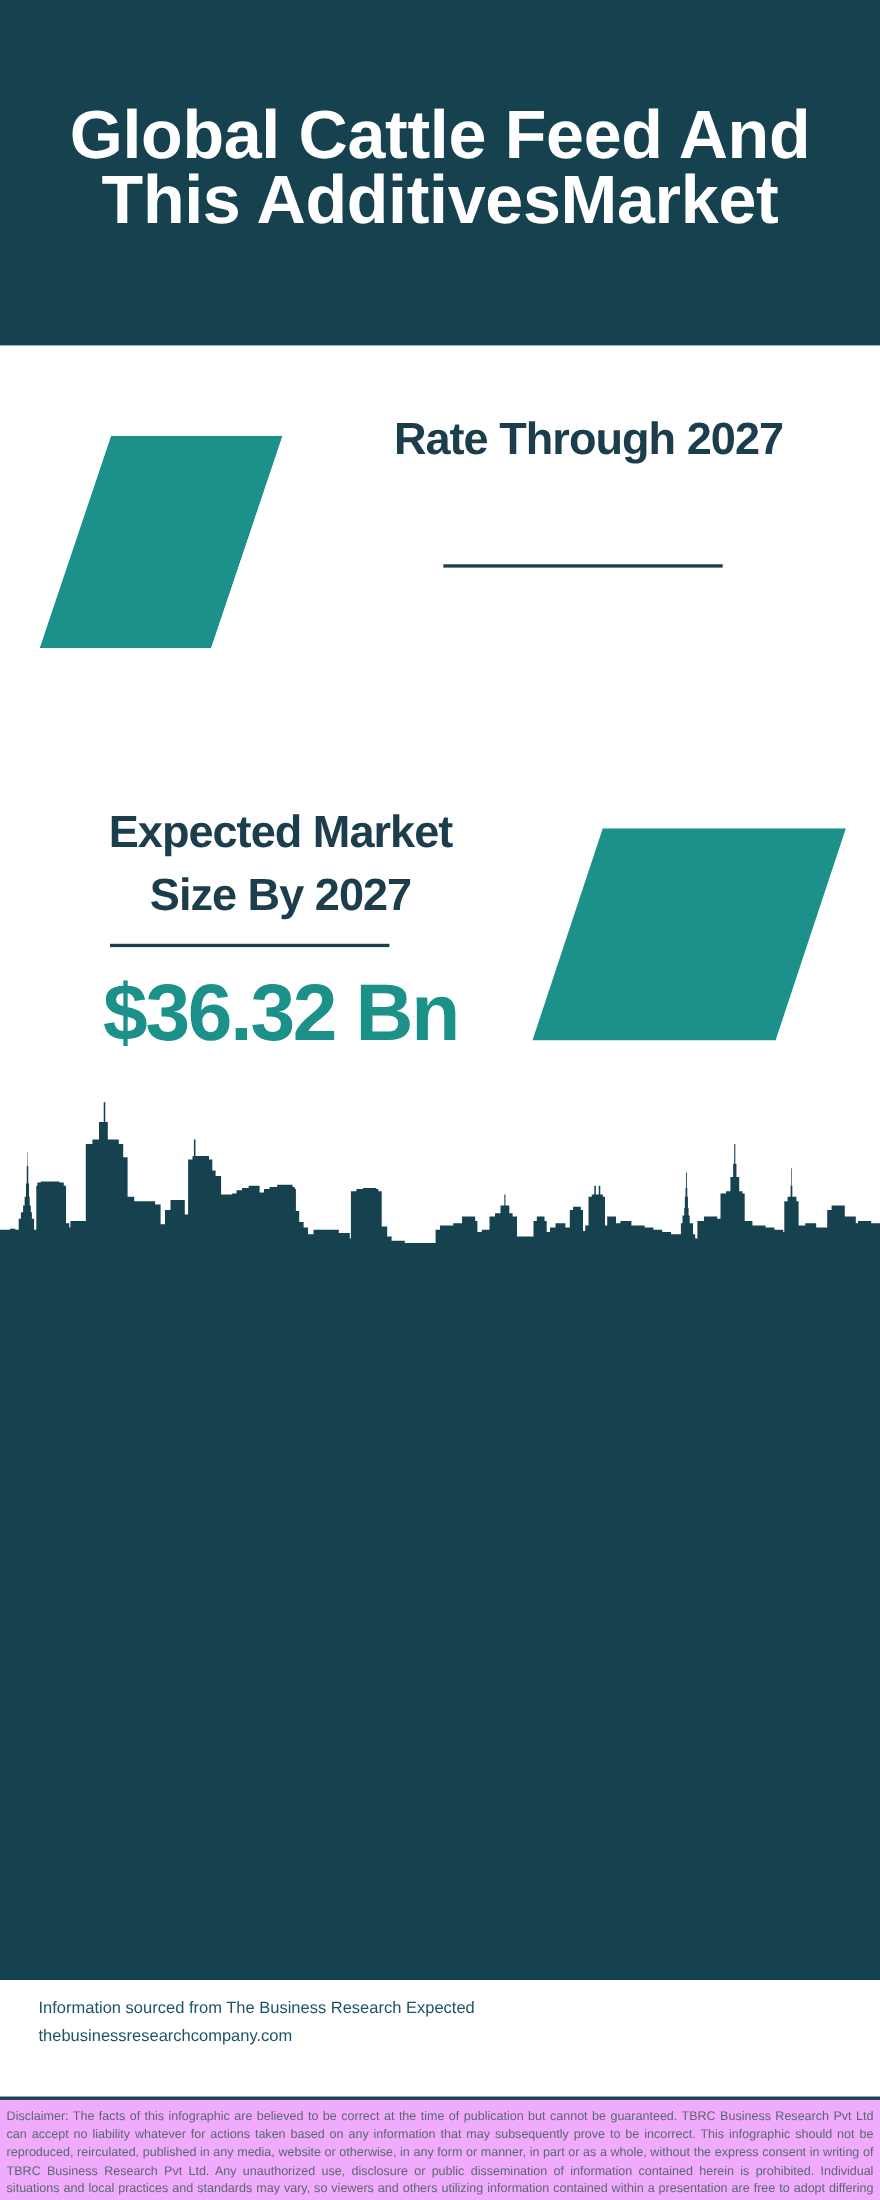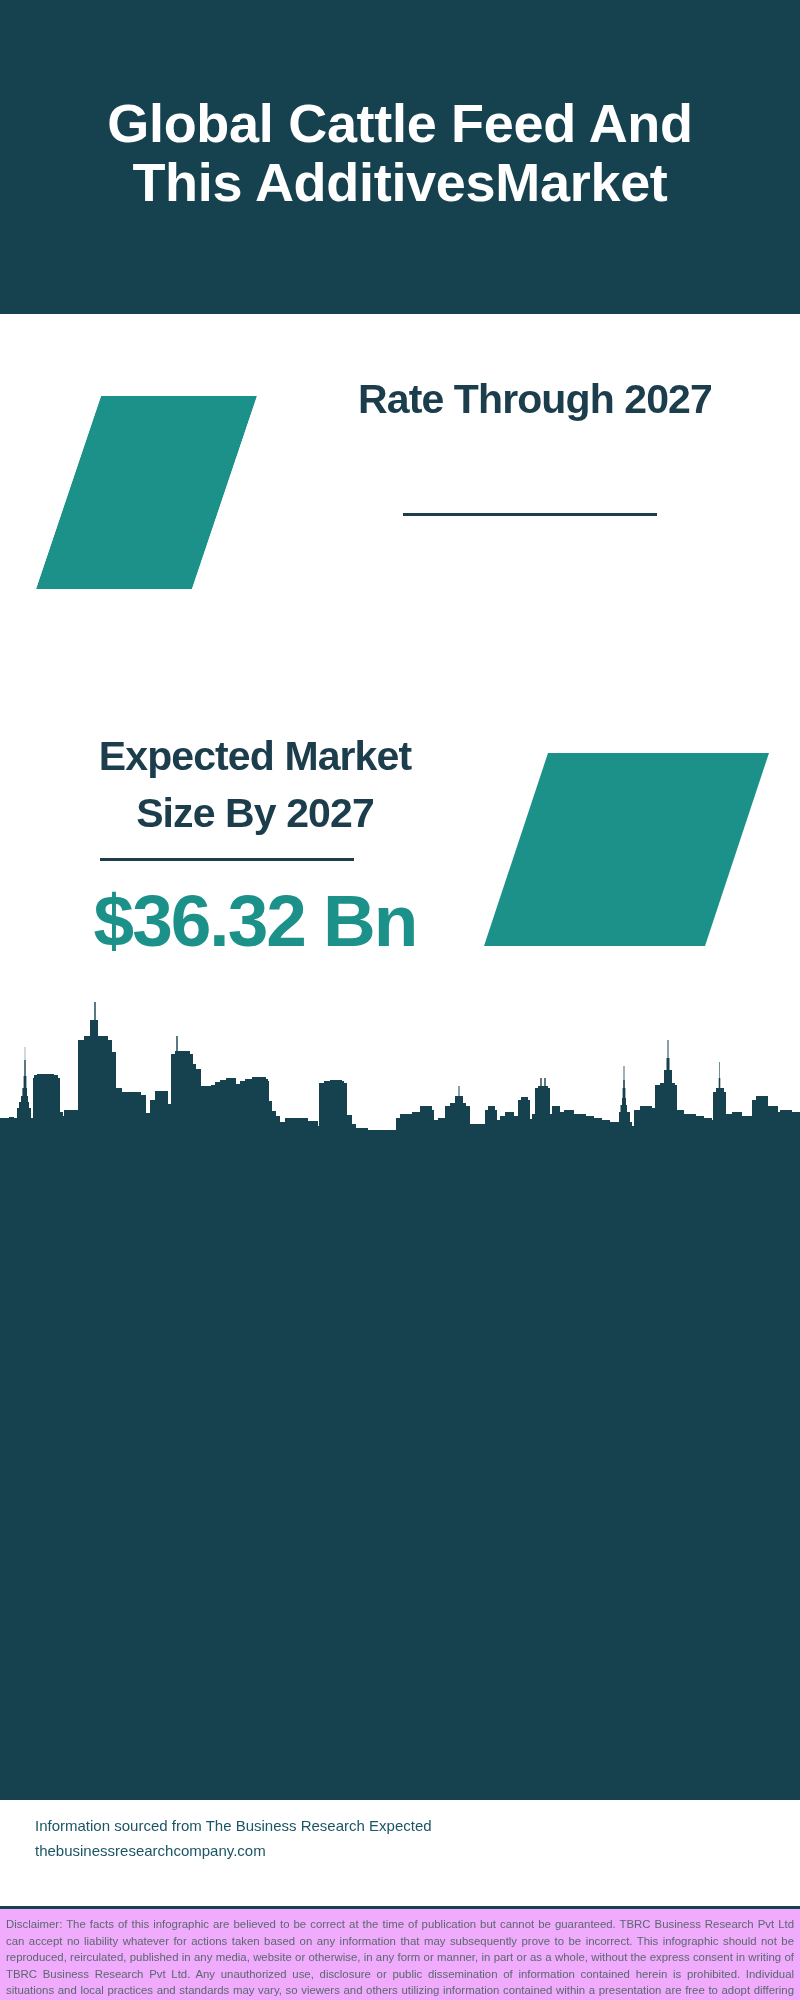--- a/index.html
+++ b/index.html
@@ -12,21 +12,21 @@
   .page { position:relative; width:800px; height:2000px; overflow:hidden; background:#fff; }
 
   
   .header {
     position:absolute; left:0; top:0; width:800px; height:314px;
     background:#16414f;
   }
   .header .title {
     position:absolute; left:0; top:94px; width:800px;
     text-align:center; color:#ffffff;
-    font-size:54px; font-weight:bold; line-height:59px;
+    font-size:62px; font-weight:bold; line-height:59px;
     letter-spacing:-0.3px;
   }
 
   
   .para {
     position:absolute; background:#1b918a;
   }
 
   
   .stat-label {

